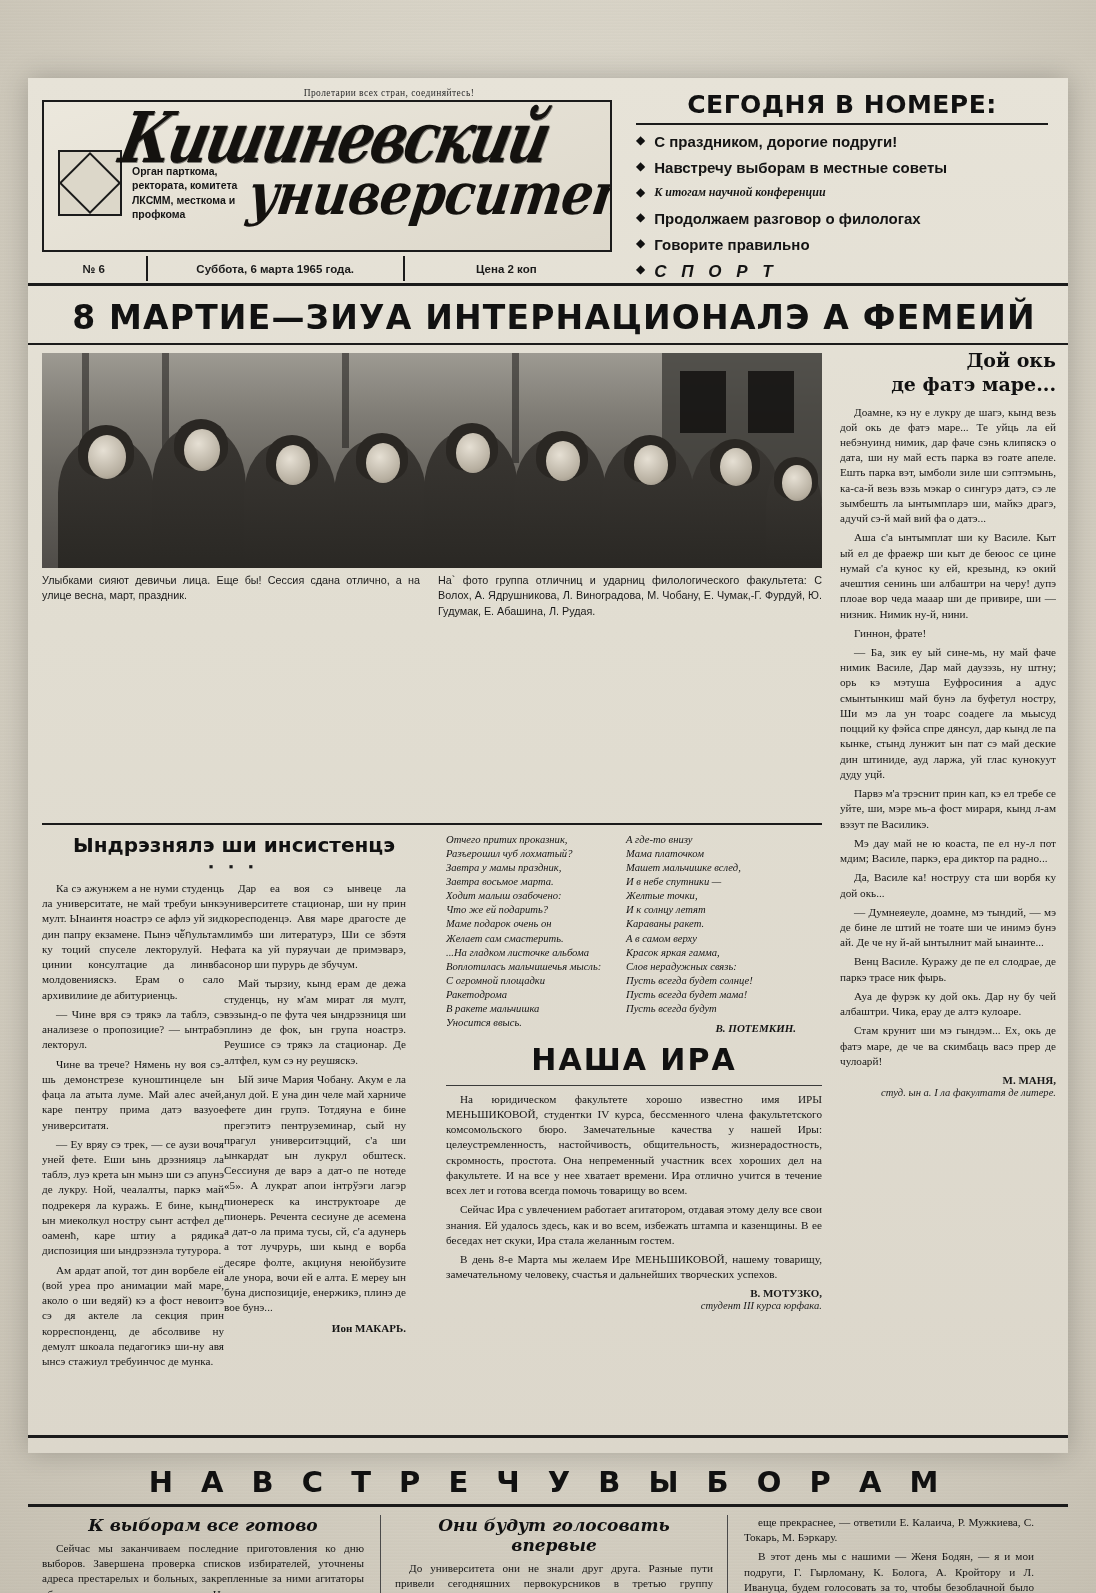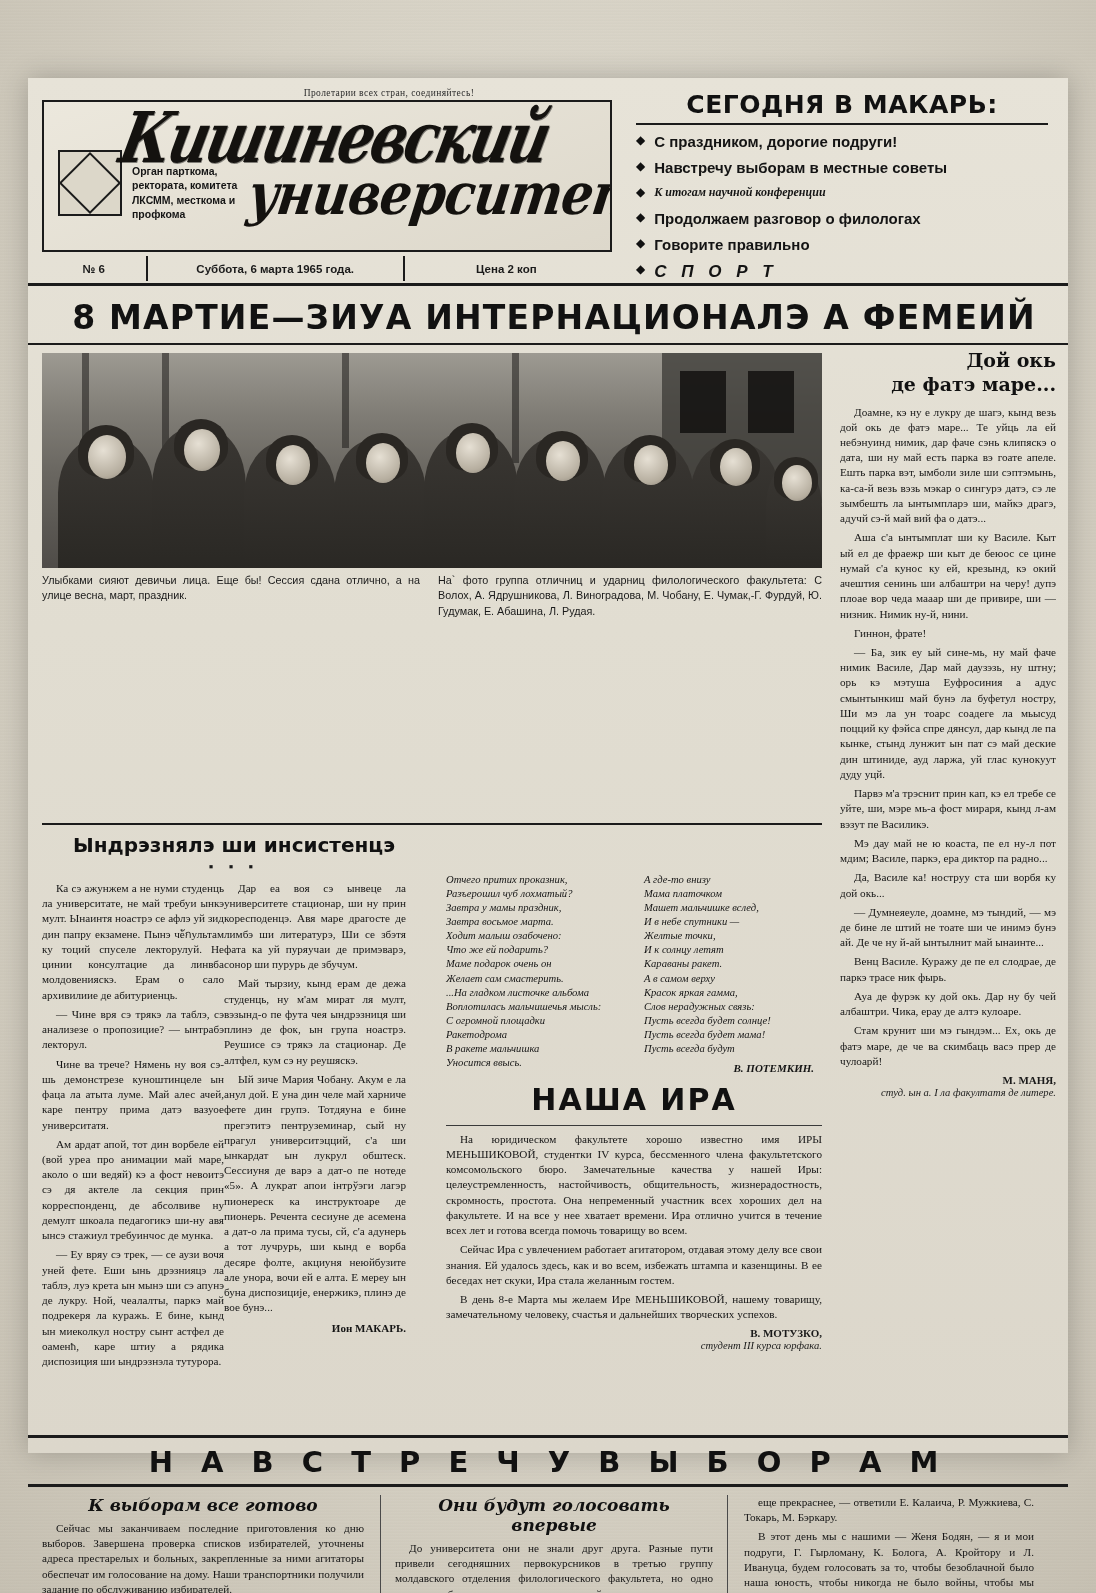--- a/index.html
+++ b/index.html
@@ -192,20 +192,21 @@
   }
 
   
   .nav-band{
     position:absolute;left:0;top:1090px;width:1040px;
   }
   .nav-title{
     font-family:"DejaVu Sans", sans-serif;font-weight:bold;
     font-size:29px;letter-spacing:9px;text-align:center;color:#111;
     padding:7px 0 5px 0;
+    margin-top:20px;
   }
   .sub-h{
     font-family:"DejaVu Serif", serif;font-style:italic;font-weight:bold;
     font-size:17px;text-align:center;margin:0 0 6px 0;color:#111;
   }
 </style>
 </head>
 <body>
 
 <div class="page">
@@ -222,21 +223,21 @@
 
     </div>
 
     <div class="issue-row">
       <div class="cell c1">№ 6</div>
       <div class="cell c2">Суббота, 6 марта 1965 года.</div>
       <div class="cell c3">Цена 2 коп</div>
     </div>
 
     <div class="today">
-      <div class="today-title">СЕГОДНЯ В МАКАРЬ:</div>
+      <div class="today-title">СЕГОДНЯ В НОМЕРЕ:</div>
       <div class="today-rule"></div>
       <ul>
         <li>
               <span class="dia">◆</span>
               <span class="li-b">С праздником, дорогие подруги!</span>
             </li>
         <li>
               <span class="dia">◆</span>
               <span class="li-b">Навстречу выборам в местные советы</span>
             </li>
@@ -340,34 +341,34 @@
       <div class="b2-divider"></div>
 
       <div style="position:absolute;left:14px;top:10px;width:384px;">
         <div class="h-section">Ындрэзнялэ ши инсистенцэ</div>
         <div class="ornament" style="margin-top:-4px;margin-bottom:6px;">▪ ▪ ▪</div>
         <div style="display:flex;">
           <div class="txt" style="width:182px;">
             <p>Ка сэ ажунжем а не нуми студенць ла университате, не май требуи ынкэ мулт. Ынаинтя ноастрэ се афлэ уй зид дин папру екзамене. Пынэ чеักультам ку тоций спуселе лекторулуй. Не цинии консултацие да линвба молдовенияскэ. Ерам о сало архивилиие де абитуриенць.</p>
             <p>— Чине вря сэ трякэ ла таблэ, сэ анализезе о пропозицие? — ынтрабэ лекторул.</p>
             <p>Чине ва трече? Нямень ну воя сэ-шь демонстрезе куноштинцеле ын фаца ла атыта луме. Май алес ачей, каре пентру прима датэ вазуое университатя.</p>
+            <p>— Еу вряу сэ трек, — се аузи вочя уней фете. Еши ынь дрэзнияцэ ла таблэ, луэ крета ын мынэ ши сэ апунэ де лукру. Ной, чеалалты, паркэ май подрекеря ла куражь. Е бине, кынд ын миеколкул ностру сынт астфел де оаменћ, каре штиу а рядика диспозиция ши ындрэзнэла тутурора.</p>
             <p>Ам ардат апой, тот дин ворбеле ей (вой уреа про анимации май маре, аколо о ши ведяй) кэ а фост невоитэ сэ дя актеле ла секция прин корреспонденц, де абсолвиве ну демулт шкоала педагогикэ ши-ну авя ынсэ стажиул требуинчос де мунка.</p>
-            <p>— Еу вряу сэ трек, — се аузи вочя уней фете. Еши ынь дрэзнияцэ ла таблэ, луэ крета ын мынэ ши сэ апунэ де лукру. Ной, чеалалты, паркэ май подрекеря ла куражь. Е бине, кынд ын миеколкул ностру сынт астфел де оаменћ, каре штиу а рядика диспозиция ши ындрэзнэла тутурора.</p>
           </div>
           <div class="txt" style="width:182px;">
             <p>Дар еа воя сэ ынвеце ла университете стационар, ши ну прин коресподенцэ. Авя маре драгосте де лимбэ ши литературэ, Ши се збэтя фата ка уй пуряучаи де примэварэ, сонор ши пурурь де збучум.</p>
             <p>Май тырзиу, кынд ерам де дежа студенць, ну м'ам мират ля мулт, вэзынд-о пе фута чея ындрэзниця ши плинэ де фок, ын група ноастрэ. Реушисе сэ трякэ ла стационар. Де алтфел, кум сэ ну реушяскэ.</p>
             <p>Ый зиче Мария Чобану. Акум е ла анул дой. Е уна дин челе май харниче фете дин групэ. Тотдяуна е бине прегэтитэ пентруземинар, сый ну прагул университэцций, с'а ши ынкардат ын лукрул обштеск. Сессиуня де варэ а дат-о пе нотеде «5». А лукрат апои інтрўэги лагэр пионереск ка инструктоаре де пионерь. Речентa сесиуне де асемена а дат-о ла прима тусы, сй, с'а адунерь а тот лучрурь, ши кынд е ворба десяре фолте, акциуня неюйбузите але унора, вочи ей е алта. Е мереу ын буна диспозиције, енержикэ, плинэ де вое бунэ...</p>
             <div class="sign">Ион МАКАРЬ.</div>
           </div>
         </div>
       </div>
 
       <div style="position:absolute;left:418px;top:10px;width:376px;">
-        <div style="display:flex;gap:18px;margin-top:40px;">
+        <div style="display:flex;">
           <div class="poem" style="width:180px;">
             <div>Отчего притих проказник,</div>
             <div>Разъерошил чуб лохматый?</div>
             <div>Завтра у мамы праздник,</div>
             <div>Завтра восьмое марта.</div>
             <div>Ходит малыш озабочено:</div>
             <div>Что же ей подарить?</div>
             <div>Маме подарок очень он</div>
             <div>Желает сам смастерить.</div>
             <div>...На гладком листочке альбома</div>

